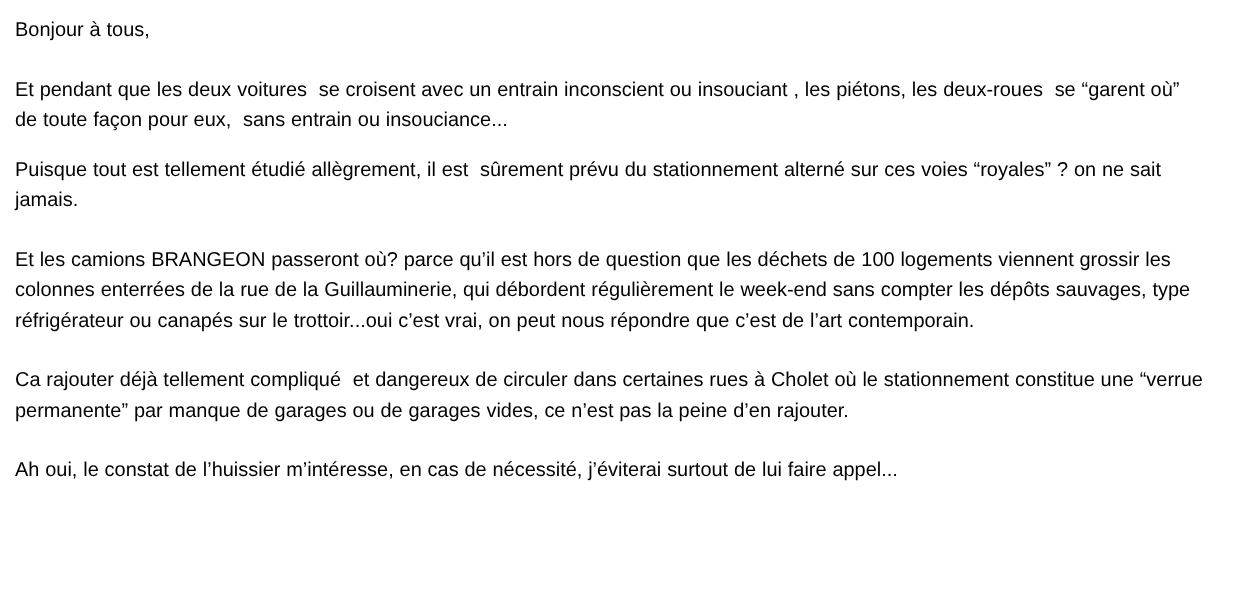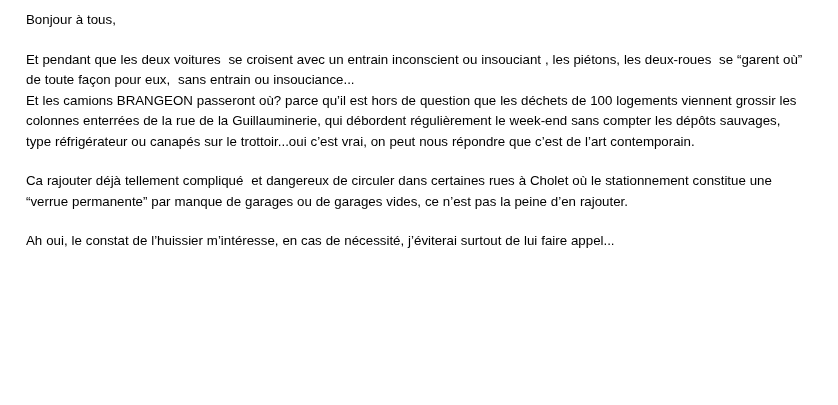--- a/index.html
+++ b/index.html
@@ -11,40 +11,41 @@
     height: 405px;
     background: #ffffff;
     font-family: "Liberation Sans", sans-serif;
     color: #000000;
     overflow: hidden;
   }
   .page {
     box-sizing: border-box;
     width: 817px;
     height: 405px;
-    padding: 10px 14px 0 26px;
+    padding: 10px 14px 0 10px;
     background: #ffffff;
   }
   .para {
     font-size: 13.3px;
     line-height: 20.5px;
     margin: 0 0 19px 0;
     text-align: left;
     white-space: pre-wrap;
     word-spacing: 0.2px;
   }
   .para.tight {
-    margin-bottom: 0;
+    margin-bottom: 12px;
   }
   .para.last {
     margin-bottom: 16px;
   }
 </style>
 </head>
 <body>
 
 <div class="page">
   <p class="para">Bonjour à tous,</p>
   <p class="para tight">Et pendant que les deux voitures  se croisent avec un entrain inconscient ou insouciant , les piétons, les deux-roues  se “garent où”  de toute façon pour eux,  sans entrain ou insouciance...</p>
+  <p class="para">Puisque tout est tellement étudié allègrement, il est  sûrement prévu du stationnement alterné sur ces voies “royales” ? on ne sait jamais.</p>
   <p class="para">Et les camions BRANGEON passeront où? parce qu’il est hors de question que les déchets de 100 logements viennent grossir les colonnes enterrées de la rue de la Guillauminerie, qui débordent régulièrement le week-end sans compter les dépôts sauvages, type réfrigérateur ou canapés sur le trottoir...oui c’est vrai, on peut nous répondre que c’est de l’art contemporain.</p>
   <p class="para">Ca rajouter déjà tellement compliqué  et dangereux de circuler dans certaines rues à Cholet où le stationnement constitue une “verrue permanente” par manque de garages ou de garages vides, ce n’est pas la peine d’en rajouter.</p>
   <p class="para last">Ah oui, le constat de l’huissier m’intéresse, en cas de nécessité, j’éviterai surtout de lui faire appel...</p>
 </div>
 
 </body></html>

